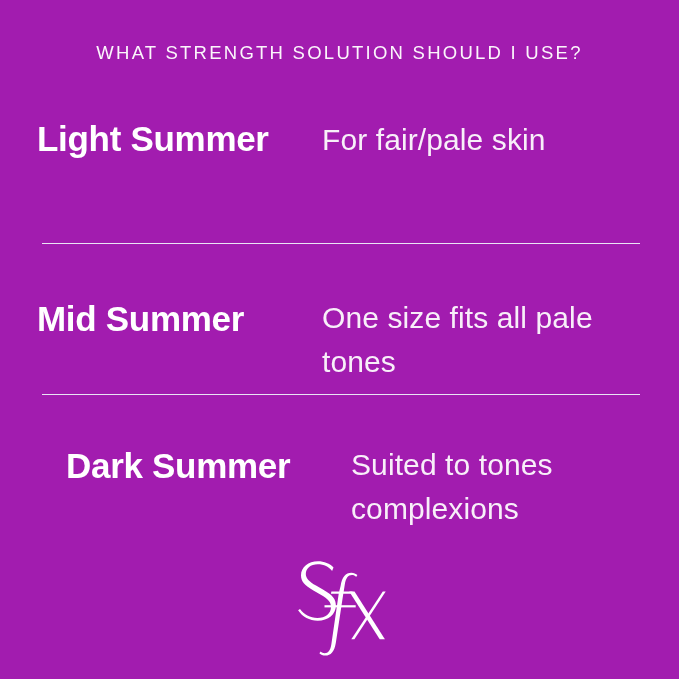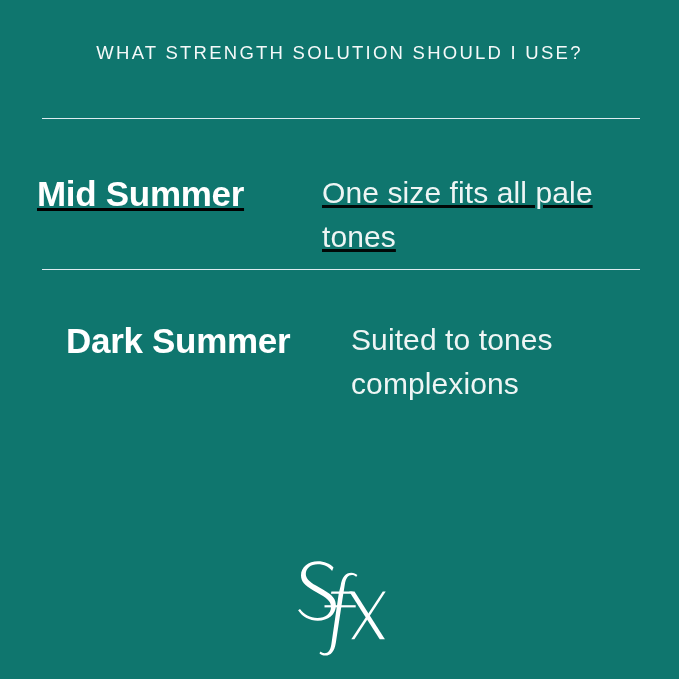--- a/index.html
+++ b/index.html
@@ -12,21 +12,21 @@
     background: #a6c5e3;
     font-family: "Liberation Sans", sans-serif;
     overflow: hidden;
     position: relative;
     -webkit-font-smoothing: antialiased;
   }
 
   .card {
     position: absolute;
     inset: 0;
-    background: #0f766e;
+    background: #a21caf;
   }
 
   
   .header {
     position: absolute;
     top: 42px;
     left: 0;
     width: 679px;
     text-align: center;
     font-size: 18.5px;
@@ -105,24 +105,28 @@
 </style>
 </head>
 <body>
 
 <div class="card">
 
   <div class="header">WHAT STRENGTH SOLUTION SHOULD I USE?</div>
 
   <div class="rows">
 
+    <div class="row row-1">
+      <div class="row-title">Light Summer</div>
+      <div class="row-desc">For fair/pale skin</div>
+    </div>
 
     <div class="divider"></div>
 
-    <div class="row row-2" style="padding-top:52px;text-decoration:underline;">
+    <div class="row row-2" style="padding-top:52px;">
       <div class="row-title">Mid Summer</div>
       <div class="row-desc">One size fits all pale tones</div>
     </div>
 
     <div class="divider"></div>
 
     <div class="row row-3" style="padding-top:48px;">
       <div class="row-title">Dark Summer</div>
       <div class="row-desc">Suited to tones complexions</div>
     </div>

